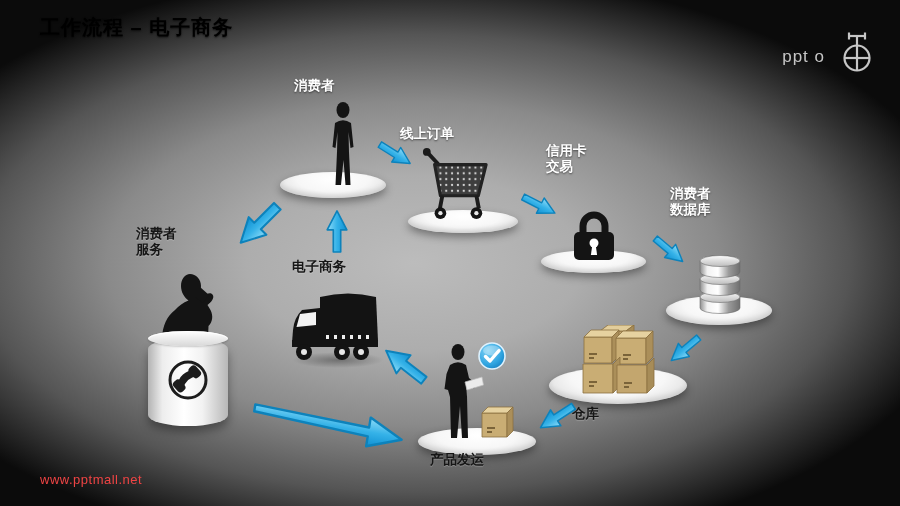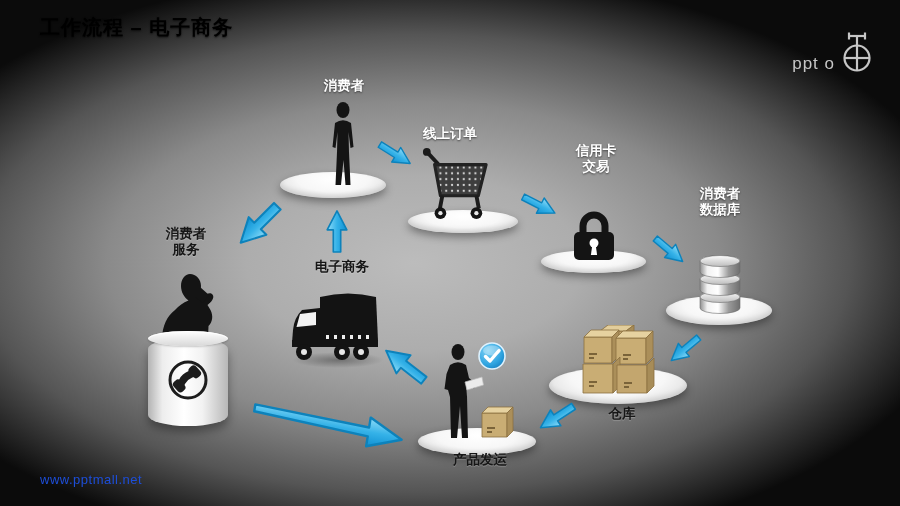--- a/index.html
+++ b/index.html
@@ -8,25 +8,25 @@
     font-family:"Liberation Sans","DejaVu Sans",sans-serif;
     background:
       radial-gradient(ellipse 62% 58% at 46% 52%,
         #bcbcbc 0%, #adadad 30%, #8a8a8a 55%, #555555 78%, #262626 92%, #0b0b0b 100%);
   }
   .abs{position:absolute;}
   .title{
     left:40px;top:14px;font-size:20px;font-weight:600;color:#000000;
     letter-spacing:1px;text-shadow:0 1px 2px rgba(0,0,0,.6);
   }
-  .logo{right:26px;top:30px;display:flex;align-items:flex-end;gap:5px;}
+  .logo{right:26px;top:30px;display:flex;align-items:center;gap:15px;}
   .logo-text{color:#c6c6c6;font-size:17px;letter-spacing:1px;margin-top:10px;}
-  .watermark{left:40px;top:472px;font-size:13px;color:#1d4ed8;letter-spacing:.5px;}
+  .watermark{left:40px;top:472px;font-size:13px;color:#ef4444;letter-spacing:.5px;}
   .lbl{
-    font-size:13.5px;font-weight:bold;color:#ffffff;text-align:center;
+    font-size:13.5px;font-weight:bold;color:#ffffff;
     line-height:16px;text-shadow:0 1px 2px rgba(0,0,0,.55);width:100px;
   }
   .lbl.dark{color:#161616;text-shadow:0 1px 1px rgba(255,255,255,.25);}
   .platform{
     border-radius:50%;
     background:radial-gradient(ellipse at 50% 28%, #ffffff 0%, #f7f7f7 48%, #e2e2e2 78%, #c9c9c9 100%);
     box-shadow:0 4px 9px rgba(0,0,0,.38), inset 0 -3px 5px rgba(0,0,0,.10);
   }
   .softshadow{border-radius:50%;background:radial-gradient(ellipse, rgba(0,0,0,.32), rgba(0,0,0,0) 70%);}
   .cylinder{

